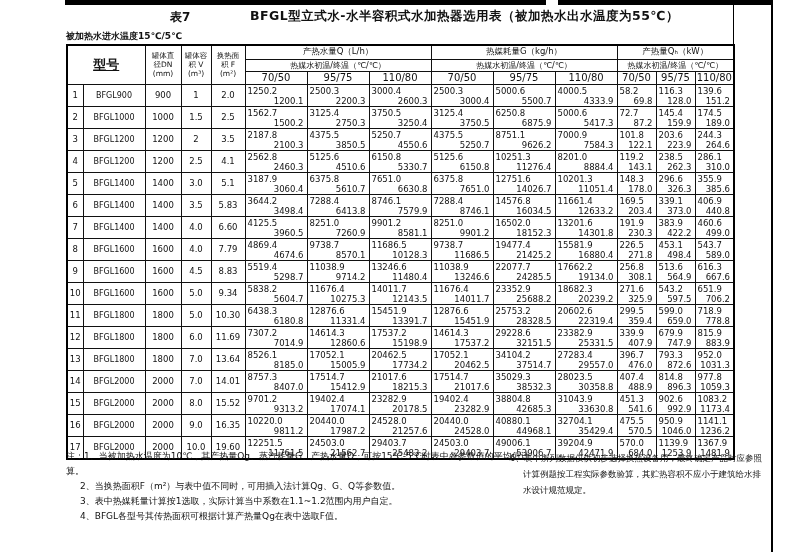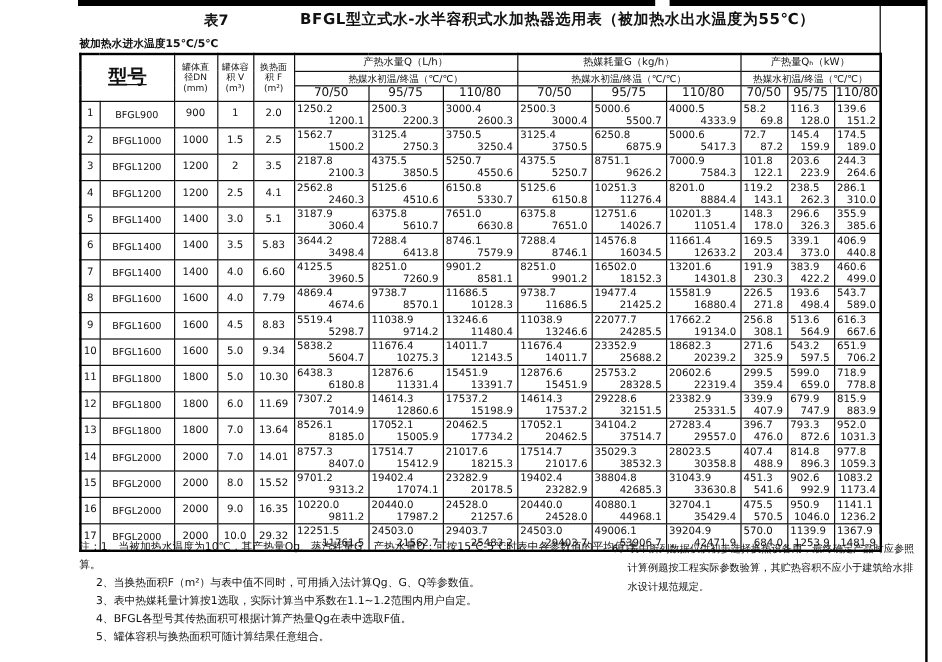--- a/index.html
+++ b/index.html
@@ -15,21 +15,21 @@
   .tbl-label { left:170px; top:9px; font-size:12px; font-weight:bold; }
   .page-title { left:250px; top:8px; width:500px; text-align:left; font-size:12.5px; font-weight:bold; letter-spacing:0.5px; }
   .subtitle { left:66px; top:30px; font-size:9px; font-weight:bold; }
 
   
   .main-table { left:66px; top:44px; }
   table { border-collapse:collapse; table-layout:fixed; width:667px; }
   th,td { border:1px solid #111; padding:0; overflow:hidden; white-space:nowrap; }
   table { border:2px solid #000; }
   thead th { font-weight:normal; font-size:8.5px; text-align:center; }
-  th.model-h { font-size:16px; font-weight:bold; text-decoration:underline; }
+  th.model-h { font-size:13px; font-weight:bold; text-decoration:underline; }
   th.tri { font-size:7.5px; line-height:1.25; }
   .h1 th { height:14px; }
   .h2 th { height:12px; font-size:8px; }
   .h3 th { height:13px; font-size:10px; }
   tbody td { height:21px; font-size:8.5px; text-align:center; }
   tbody td.model-c { font-size:8px;margin-left:32px; }
   .cv { height:21px; display:flex; flex-direction:column; justify-content:space-between; }
   .tv { display:block; text-align:left; padding:1px 0 0 2px; font-size:8.5px; }
   .bv { display:block; text-align:right; padding:0 3px 1px 0; font-size:8.5px; border-bottom:0; }
 
@@ -581,21 +581,21 @@
             </div>
           </td>
           <td>
             <div class="cv">
               <span class="tv">226.5</span>
               <span class="bv">271.8</span>
             </div>
           </td>
           <td>
             <div class="cv">
-              <span class="tv">193.6</span>
+              <span class="tv">453.1</span>
               <span class="bv">498.4</span>
             </div>
           </td>
           <td>
             <div class="cv">
               <span class="tv">543.7</span>
               <span class="bv">589.0</span>
             </div>
           </td>
         </tr>
@@ -1085,21 +1085,21 @@
               <span class="tv">1141.1</span>
               <span class="bv">1236.2</span>
             </div>
           </td>
         </tr>
         <tr>
           <td>17</td>
           <td class="model-c">BFGL2000</td>
           <td>2000</td>
           <td>10.0</td>
-          <td>29.32</td>
+          <td>19.60</td>
           <td>
             <div class="cv">
               <span class="tv">12251.5</span>
               <span class="bv">11761.5</span>
             </div>
           </td>
           <td>
             <div class="cv">
               <span class="tv">24503.0</span>
               <span class="bv">21562.7</span>
@@ -1150,21 +1150,20 @@
         </tr>
       </tbody>
   </table>
 </div>
 
 <div class="abs notes-left">
     <div class="note-line">注：1、当被加热水温度为10℃，其产热量Qg、蒸汽耗量G、产热水量Q，可按15℃-5℃时表中各参数值的平均值计算。</div>
     <div class="note-line indent">2、当换热面积F（m²）与表中值不同时，可用插入法计算Qg、G、Q等参数值。</div>
     <div class="note-line indent">3、表中热媒耗量计算按1选取，实际计算当中系数在1.1~1.2范围内用户自定。</div>
     <div class="note-line indent">4、BFGL各型号其传热面积可根据计算产热量Qg在表中选取F值。</div>
-    <div class="note-line indent">5、罐体容积与换热面积可随计算结果任意组合。</div>
   </div>
 <div class="abs note-right">
     <div class="note-line">6、表中所列数据仅供初步选择换热设备用，最终确定产品时应参照</div>
     <div class="note-line indent2">计算例题按工程实际参数验算，其贮热容积不应小于建筑给水排</div>
     <div class="note-line indent2">水设计规范规定。</div>
   </div>
 
 <div class="abs tblock">
   <div class="tb-row tb-row1">
     <div class="tb-cell tb-title">BFGL型立式水-水半容积式水加热器选用表(二)</div>

